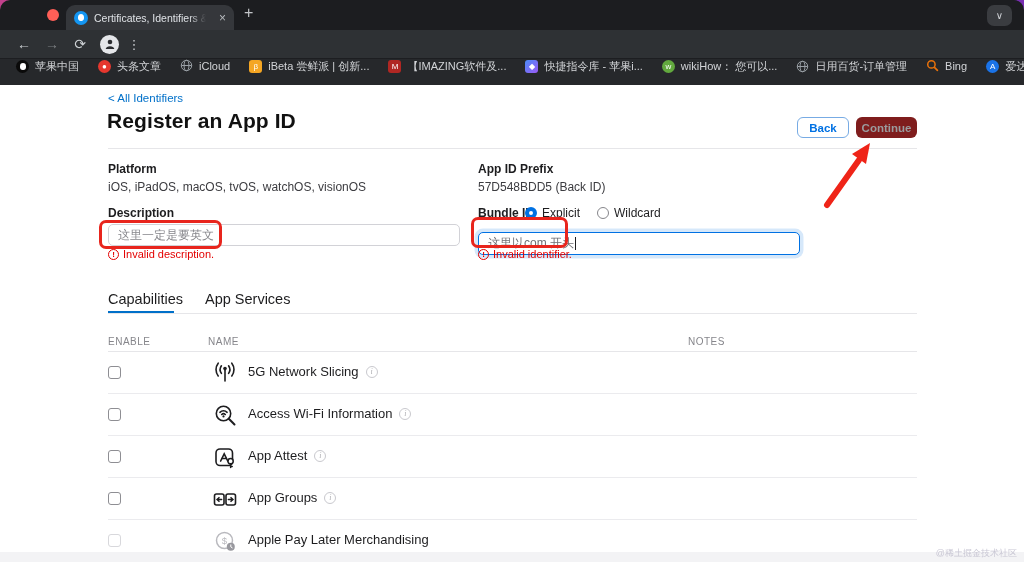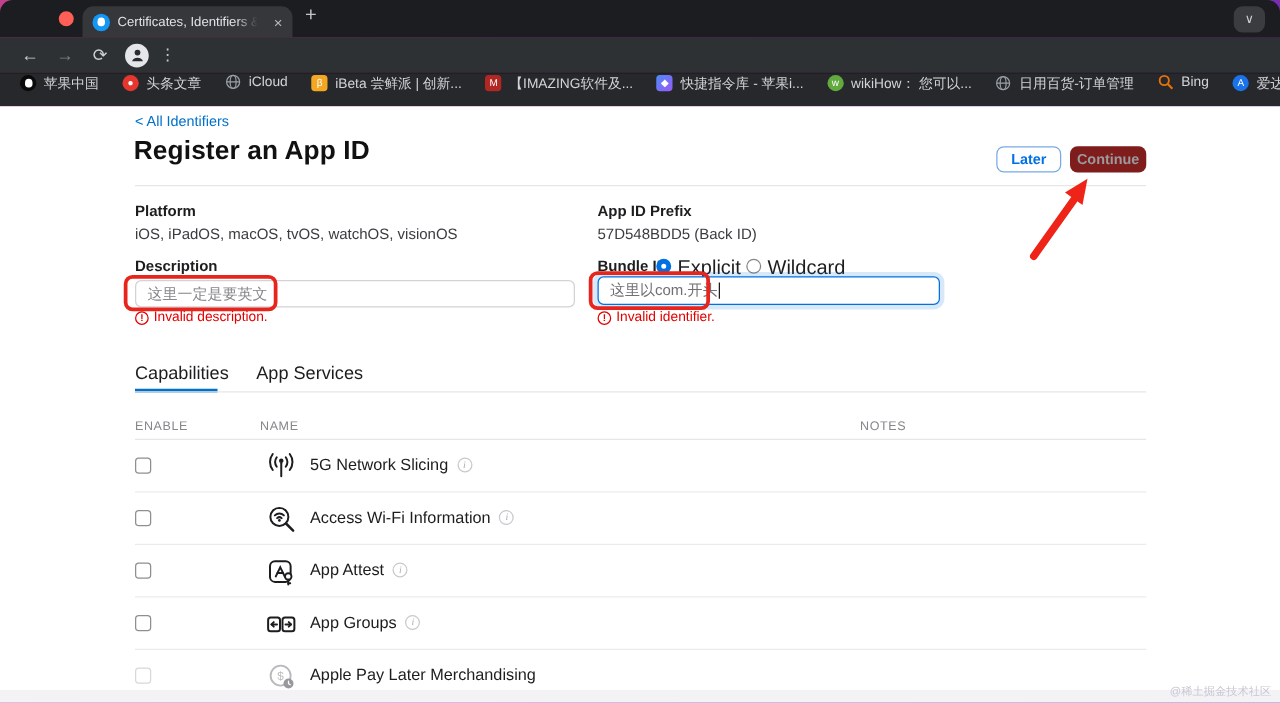--- a/index.html
+++ b/index.html
@@ -47,21 +47,21 @@
   .fvalue{font-size:12px;color:#3c3c40;}
   .tinput{box-sizing:border-box;height:22px;border:1px solid #d2d2d7;border-radius:5px;background:#fff;font-size:12px;color:#86868b;display:flex;align-items:center;padding:0 9px;}
   .tinput.focused{border:1.5px solid #0071e3;box-shadow:0 0 0 3.5px rgba(0,113,227,.16);height:23px;color:#707075;}
   .caret{width:1px;height:13px;background:#1d1d1f;margin-left:1px;}
   .redbox{border:3px solid #e8251d;border-radius:7px;background:transparent;box-sizing:border-box;}
   .errline{display:flex;align-items:center;gap:4px;font-size:11px;color:#e30000;}
   .errico{width:11px;height:11px;border-radius:50%;border:1px solid #e30000;font-size:8px;font-weight:700;display:flex;align-items:center;justify-content:center;box-sizing:border-box;}
   .radio{width:12px;height:12px;border-radius:50%;box-sizing:border-box;}
   .radio.sel{border:4px solid #0071e3;background:#fff;}
   .radio.unsel{border:1px solid #86868b;background:#fff;}
-  .radiolabel{font-size:16px;color:#1d1d1f;}
+  .radiolabel{font-size:12px;color:#1d1d1f;}
   .seg-tab{font-size:14.5px;color:#1d1d1f;}
   .colhead{font-size:10px;letter-spacing:.5px;color:#86868b;}
   .caprow{position:absolute;left:0;width:1024px;height:42px;}
   .rowline{position:absolute;left:108px;bottom:0;width:809px;height:1px;background:#ebebee;}
   .cb{position:absolute;left:108px;top:14px;width:13px;height:13px;border:1px solid #8e8e93;border-radius:3px;background:#fff;box-sizing:border-box;}
   .cb.disabled{border-color:#d8d8dc;}
   .capicon{position:absolute;left:212px;top:8px;width:26px;height:26px;display:flex;align-items:center;justify-content:center;}
   .capname{position:absolute;left:248px;top:12px;display:flex;align-items:center;gap:7px;font-size:13px;color:#1d1d1f;}
   .info{width:12px;height:12px;border-radius:50%;border:1px solid #c9c9ce;color:#aeaeb2;font-size:8px;font-style:italic;display:flex;align-items:center;justify-content:center;box-sizing:border-box;font-family:"Liberation Serif",serif;}
   .btn-review{position:absolute;left:573px;top:10px;height:19px;padding:0 11px;border:1px solid #0071e3;border-radius:5px;background:#fff;color:#0071e3;font-size:11px;font-weight:700;display:flex;align-items:center;}
@@ -161,21 +161,21 @@
       <span>爱达杂货铺 | 收集那...</span>
     </span>
 
   </div>
 
   <div class="content">
 
     <a class="link abs" style="left:108px;top:7px">&lt; All Identifiers</a>
     <h1 class="pagetitle abs" style="left:107px;top:24px">Register an App ID</h1>
 
-    <div class="btn btn-back abs" style="left:797px;top:32px">Later</div>
+    <div class="btn btn-back abs" style="left:797px;top:32px">Back</div>
     <div class="btn btn-continue abs" style="left:856px;top:32px">Continue</div>
 
     <div class="hr abs" style="left:108px;top:63px;width:809px"></div>
 
     <svg class="abs" style="left:800px;top:50px" width="90" height="80" viewBox="0 0 90 80">
       <line x1="27" y1="70" x2="59" y2="25" stroke="#ef2418" stroke-width="6" stroke-linecap="round"></line>
       <polygon points="70,8 66,29 52,19" fill="#ef2418"></polygon>
     </svg>
 
     <div class="flabel abs" style="left:108px;top:77px">Platform</div>
@@ -191,21 +191,21 @@
     <div class="errline abs" style="left:108px;top:163px">
       <span class="errico">!</span>
       <span>Invalid description.</span>
     </div>
 
     <div class="flabel abs" style="left:478px;top:121px">Bundle ID</div>
     <span class="radio sel abs" style="left:525px;top:122px"></span>
     <span class="radiolabel abs" style="left:542px;top:121px">Explicit</span>
     <span class="radio unsel abs" style="left:597px;top:122px"></span>
     <span class="radiolabel abs" style="left:614px;top:121px">Wildcard</span>
-    <div class="tinput focused abs" style="left:478px;top:136px;width:274px">
+    <div class="tinput focused abs" style="left:478px;top:147px;width:322px">
       <span>这里以com.开头</span>
         <span class="caret"></span>
     </div>
     <div class="redbox abs" style="left:471px;top:132px;width:97px;height:31px"></div>
     <div class="errline abs" style="left:478px;top:163px">
       <span class="errico">!</span>
       <span>Invalid identifier.</span>
     </div>
 
     <div class="seg-tab abs" style="left:108px;top:206px">Capabilities</div>

